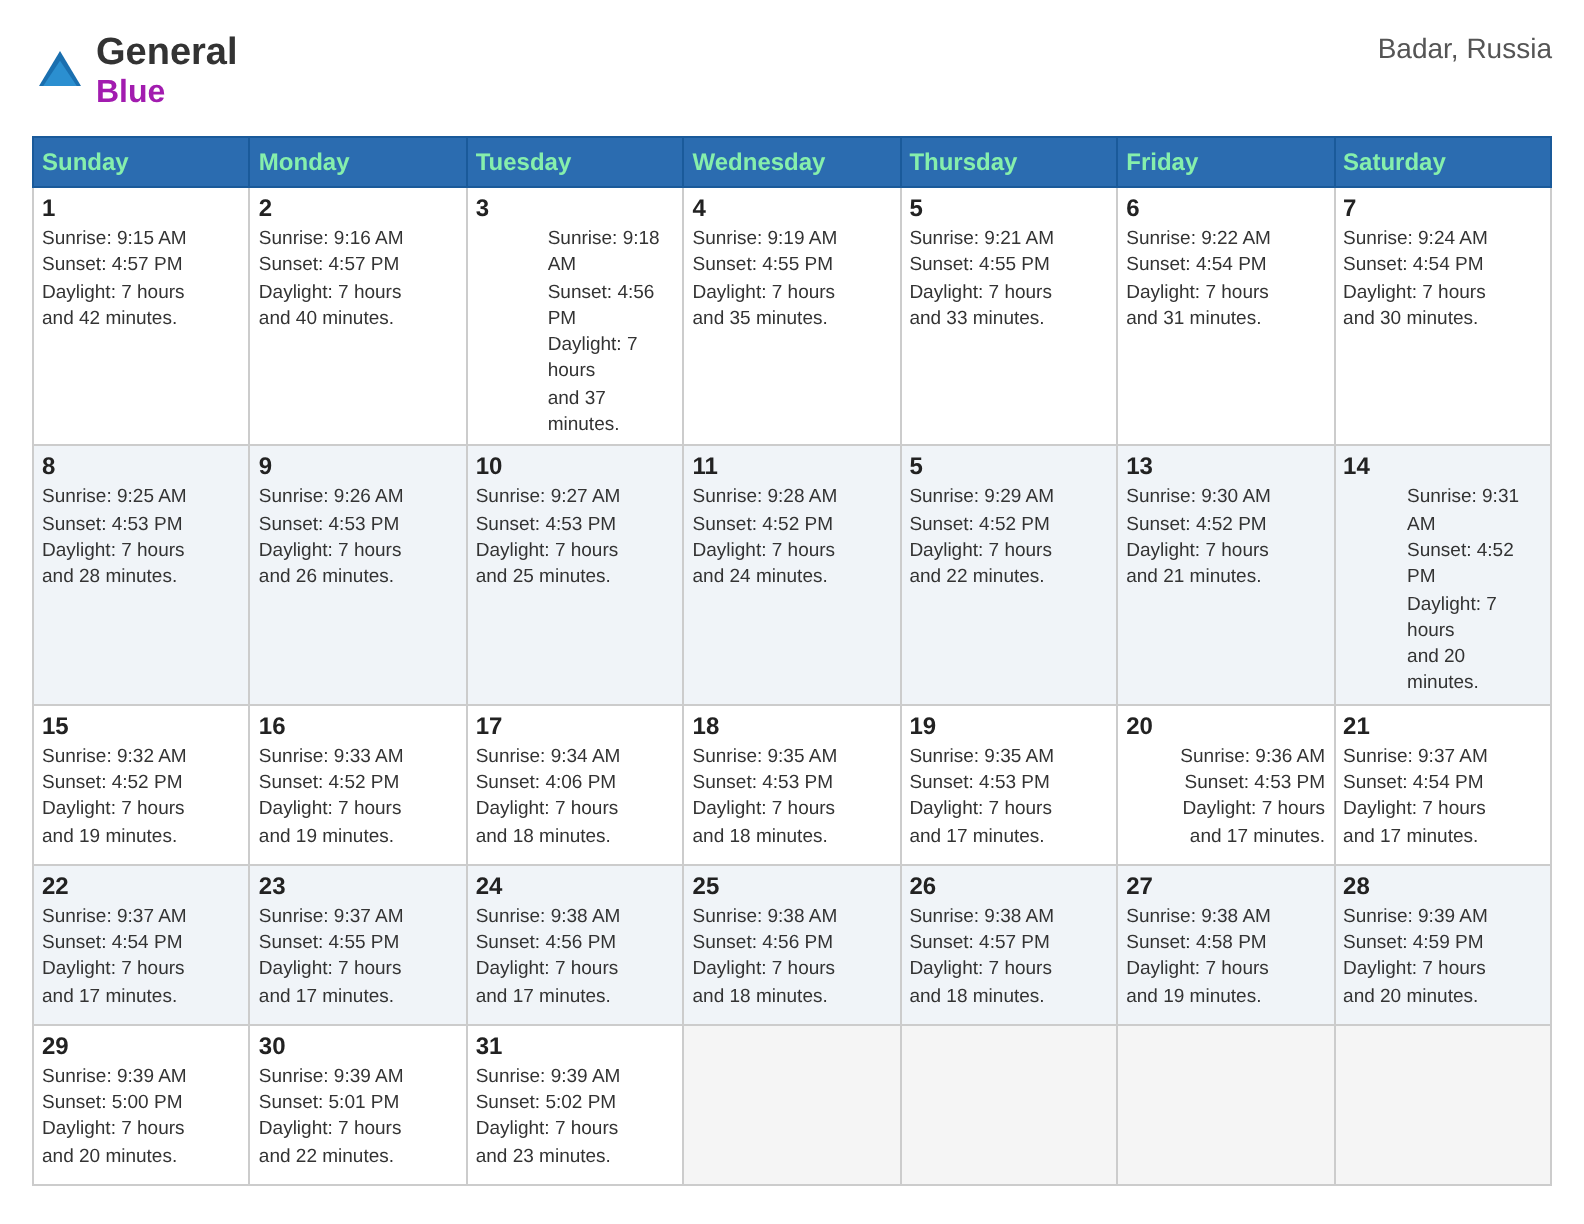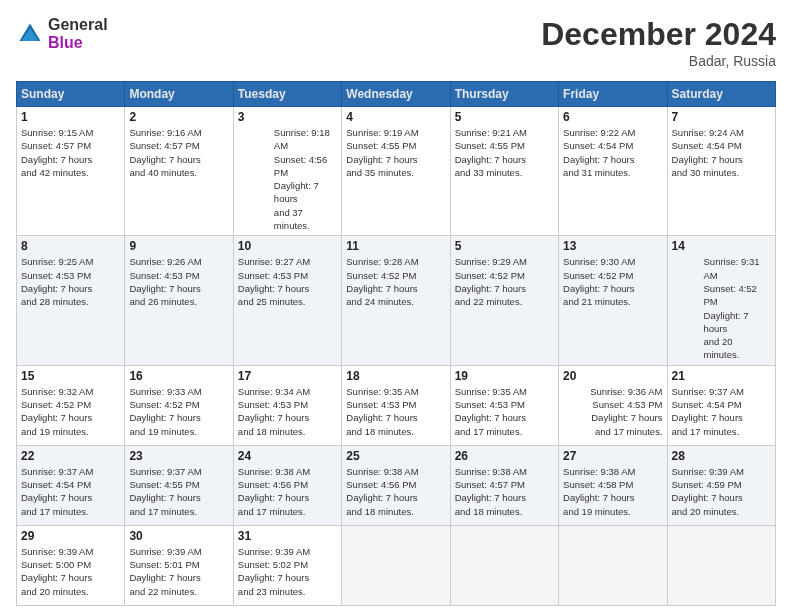--- a/index.html
+++ b/index.html
@@ -40,21 +40,21 @@
       font-size: 14px;
       color: #555;
     }
     table {
       width: 100%;
       border-collapse: collapse;
       table-layout: fixed;
     }
     th {
       background-color: #2b6cb0;
-      color: #e5e5e5;
+      color: #86efac;
       font-size: 12px;
       font-weight: bold;
       padding: 5px 4px;
       text-align: left;
       border: 1px solid #1a5a9a;
     }
     td {
       border: 1px solid #ccc;
       vertical-align: top;
       padding: 3px 4px;
@@ -86,26 +86,25 @@
 <body>
 
 <div class="container">
   <div class="header">
     <div class="logo">
       <svg class="logo-icon" viewBox="0 0 40 40">
         <polygon points="20,5 35,30 5,30" fill="#1a6faf"></polygon>
         <polygon points="20,12 32,30 8,30" fill="#2b8fd0"></polygon>
       </svg>
       <div>
-        <div style="font-size:16px;font-weight:bold;color:#333;">General</div>
+        <div style="font-size:19px;font-weight:bold;color:#333;">General</div>
         <div style="font-size:16px;font-weight:bold;color:#a21caf;">Blue</div>
       </div>
     </div>
     <div class="title-area">
-      <div class="month-title">December 2024</div>
       <div class="location">Badar, Russia</div>
     </div>
   </div>
 
   <table>
     <thead>
       <tr>
         <th>Sunday</th>
         <th>Monday</th>
         <th>Tuesday</th>
@@ -229,21 +228,21 @@
           <td>
             <span class="day-num">16</span>
             <div class="day-info" style="white-space: pre-line;">Sunrise: 9:33 AM
 Sunset: 4:52 PM
 Daylight: 7 hours
 and 19 minutes.</div>
           </td>
           <td>
             <span class="day-num">17</span>
             <div class="day-info" style="white-space: pre-line;">Sunrise: 9:34 AM
-Sunset: 4:53 PM
+Sunset: 4:06 PM
 Daylight: 7 hours
 and 18 minutes.</div>
           </td>
           <td>
             <span class="day-num">18</span>
             <div class="day-info" style="white-space: pre-line;">Sunrise: 9:35 AM
 Sunset: 4:53 PM
 Daylight: 7 hours
 and 18 minutes.</div>
           </td>

